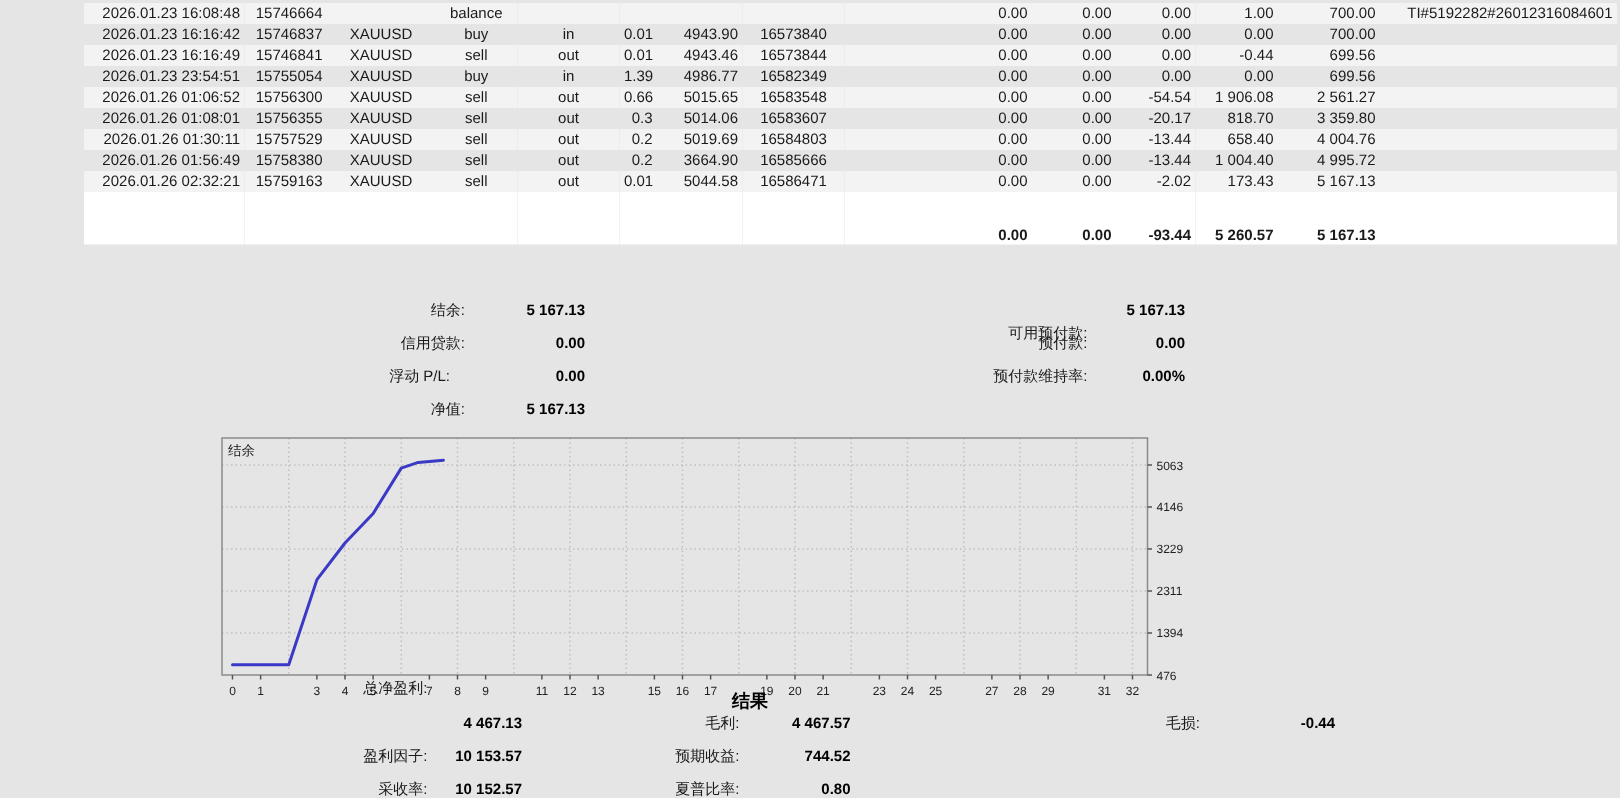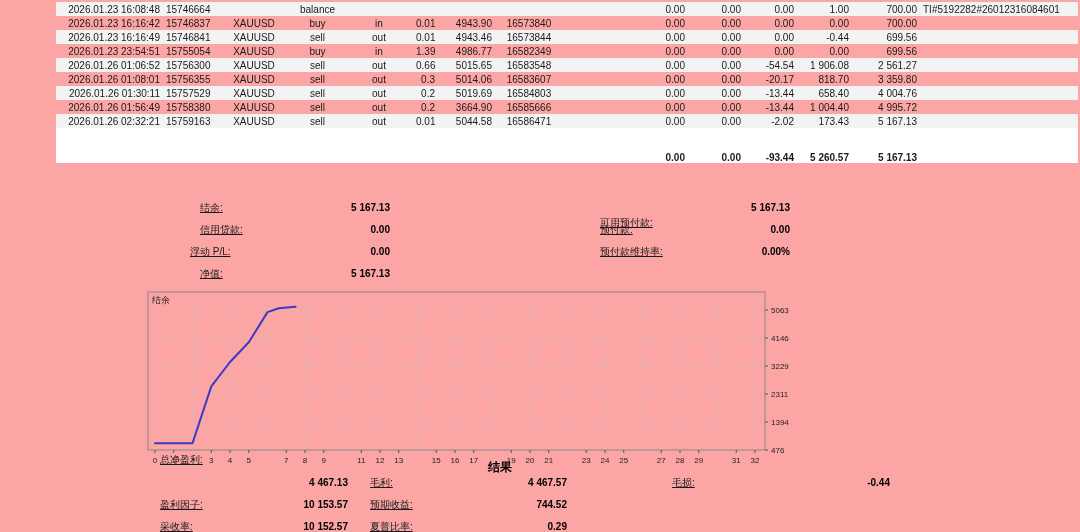--- a/index.html
+++ b/index.html
@@ -1,26 +1,26 @@
 <!DOCTYPE html>
 <html><head>
 <meta charset="utf-8">
 <style>
   html,body{margin:0;padding:0;background:#fff;}
-  .page{position:relative;width:1080px;height:532px;background:#fca5a5;
+  .page{position:relative;width:1080px;height:532px;background:#e5e5e5;
         font-family:"Liberation Sans",sans-serif;color:#1a1a1a;overflow:hidden;}
   
   table.deals{position:absolute;left:56px;top:2px;width:1022px;table-layout:fixed;
               border-collapse:collapse;font-size:10px;color:#1a1a1a;}
   table.deals td{height:14px;padding:0 3px;white-space:nowrap;overflow:hidden;box-sizing:border-box;}
   table.deals tr.shaded{background:#f3f3f3;}
   table.deals tr.totals td{font-weight:bold;padding-top:24px;background:#fff;}
-  .a-l{text-align:left;} .a-c{text-align:center;} .a-r{text-align:right;}
+  .a-l{text-align:right;} .a-c{text-align:center;} .a-r{text-align:right;}
   
-  .flabel{position:absolute;font-size:10px;line-height:13px;color:#1a1a1a;text-decoration:underline;}
+  .flabel{position:absolute;font-size:10px;line-height:13px;text-align:right;color:#1a1a1a;}
   .fval{position:absolute;font-size:10px;line-height:13px;text-align:right;font-weight:bold;color:#000;}
   .results-heading{position:absolute;left:440px;top:459px;width:120px;text-align:center;
                    font-size:12px;font-weight:bold;color:#000;}
   .chart-wrap{position:absolute;left:140px;top:285px;width:670px;height:195px;}
 </style>
 </head>
 <body>
 
 <div class="page">
 
@@ -321,19 +321,19 @@
     <span class="flabel" style="left:160px;top:498px;width:125px;">盈利因子:</span>
     <span class="fval" style="left:288px;top:498px;width:60px;">10 153.57</span>
     <span class="flabel" style="left:160px;top:520px;width:125px;">采收率:</span>
     <span class="fval" style="left:288px;top:520px;width:60px;">10 152.57</span>
 
     <span class="flabel" style="left:370px;top:476px;width:123px;">毛利:</span>
     <span class="fval" style="left:497px;top:476px;width:70px;">4 467.57</span>
     <span class="flabel" style="left:370px;top:498px;width:123px;">预期收益:</span>
     <span class="fval" style="left:497px;top:498px;width:70px;">744.52</span>
     <span class="flabel" style="left:370px;top:520px;width:123px;">夏普比率:</span>
-    <span class="fval" style="left:497px;top:520px;width:70px;">0.29</span>
+    <span class="fval" style="left:497px;top:520px;width:70px;">0.80</span>
 
     <span class="flabel" style="left:672px;top:476px;width:128px;">毛损:</span>
     <span class="fval" style="left:804px;top:476px;width:86px;">-0.44</span>
   </div>
 
 </div>
 
 </body></html>

